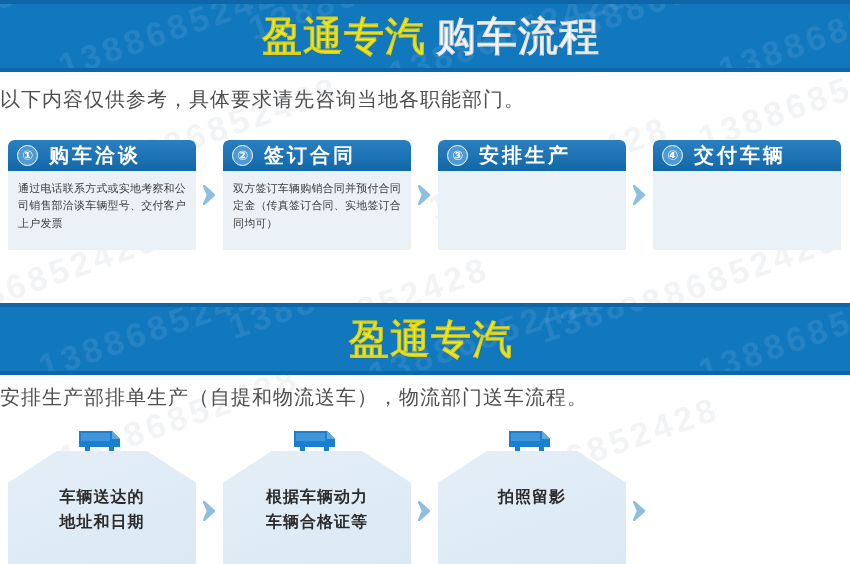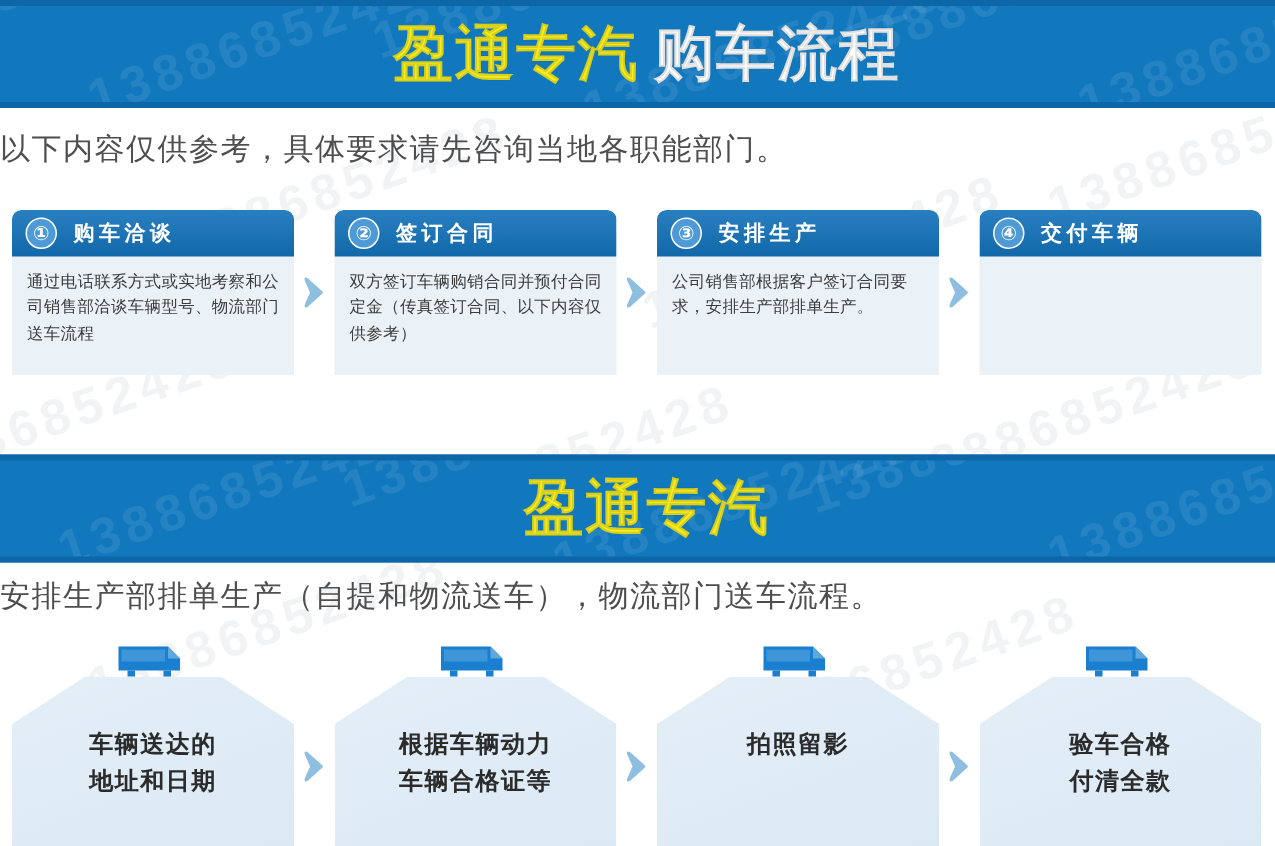--- a/index.html
+++ b/index.html
@@ -123,21 +123,21 @@
     font-weight: bold;
     display: flex;
     align-items: center;
     justify-content: center;
     flex: none;
     box-sizing: border-box;
   }
   .step-title {
     margin-left: 11px;
     color: #ffffff;
-    font-size: 14px;
+    font-size: 20px;
     font-weight: bold;
     letter-spacing: 3px;
   }
   .step-body {
     padding: 9px 10px 0 10px;
     font-size: 11px;
     line-height: 1.58;
     color: #3c3c3c;
     letter-spacing: 0.2px;
   }
@@ -248,51 +248,50 @@
 
 <div class="subtitle" id="subtitle-purchase">以下内容仅供参考，具体要求请先咨询当地各职能部门。</div>
 
 <div id="purchase-steps">
 
   <div class="step-card">
     <div class="step-head">
       <span class="step-num">①</span>
       <span class="step-title">购车洽谈</span>
     </div>
-    <div class="step-body">通过电话联系方式或实地考察和公司销售部洽谈车辆型号、物流部门送车流程</div>
+    <div class="step-body">通过电话联系方式或实地考察和公司销售部洽谈车辆型号、交付客户上户发票</div>
   </div>
 
   <div class="step-arrow">
     <svg class="chev" viewBox="0 0 13 20">
       <polygon points="1,1 11,10 1,19 5,10" fill="#8fbfe0"></polygon>
       <polygon points="1,1 11,10 1,19 5,10" fill="none" stroke="#8fbfe0" stroke-width="2.4" stroke-linejoin="round"></polygon>
     </svg>
   </div>
 
   <div class="step-card">
     <div class="step-head">
       <span class="step-num">②</span>
       <span class="step-title">签订合同</span>
     </div>
-    <div class="step-body">双方签订车辆购销合同并预付合同定金（传真签订合同、以下内容仅供参考）</div>
+    <div class="step-body">双方签订车辆购销合同并预付合同定金（传真签订合同、实地签订合同均可）</div>
   </div>
 
   <div class="step-arrow">
     <svg class="chev" viewBox="0 0 13 20">
       <polygon points="1,1 11,10 1,19 5,10" fill="#8fbfe0"></polygon>
       <polygon points="1,1 11,10 1,19 5,10" fill="none" stroke="#8fbfe0" stroke-width="2.4" stroke-linejoin="round"></polygon>
     </svg>
   </div>
 
   <div class="step-card">
     <div class="step-head">
       <span class="step-num">③</span>
       <span class="step-title">安排生产</span>
     </div>
-    <div class="step-body">公司销售部根据客户签订合同要求，安排生产部排单生产。</div>
   </div>
 
   <div class="step-arrow">
     <svg class="chev" viewBox="0 0 13 20">
       <polygon points="1,1 11,10 1,19 5,10" fill="#8fbfe0"></polygon>
       <polygon points="1,1 11,10 1,19 5,10" fill="none" stroke="#8fbfe0" stroke-width="2.4" stroke-linejoin="round"></polygon>
     </svg>
   </div>
 
   <div class="step-card">
@@ -380,28 +379,14 @@
     </div>
   </div>
 
   <div class="logi-arrow">
     <svg class="chev" viewBox="0 0 13 20">
       <polygon points="1,1 11,10 1,19 5,10" fill="#8fbfe0"></polygon>
       <polygon points="1,1 11,10 1,19 5,10" fill="none" stroke="#8fbfe0" stroke-width="2.4" stroke-linejoin="round"></polygon>
     </svg>
   </div>
 
-  <div class="logi-card">
-    <div class="logi-shape"></div>
-    <svg class="truck" viewBox="0 0 52 27">
-      <path d="M3 3 H36 L44 11 V19 H3 Z" fill="#1b7fd0"></path>
-      <path d="M36 3 L44 11 H36 Z" fill="#5fa8dd"></path>
-      <rect x="5" y="5" width="29" height="8" fill="#3e96d8"></rect>
-      <rect x="9" y="19" width="5" height="4" fill="#1b7fd0"></rect>
-      <rect x="33" y="19" width="5" height="4" fill="#1b7fd0"></rect>
-    </svg>
-    <div class="logi-text">
-      <div>验车合格</div>
-      <div>付清全款</div>
-    </div>
-  </div>
 
 </div>
 
 </body></html>

